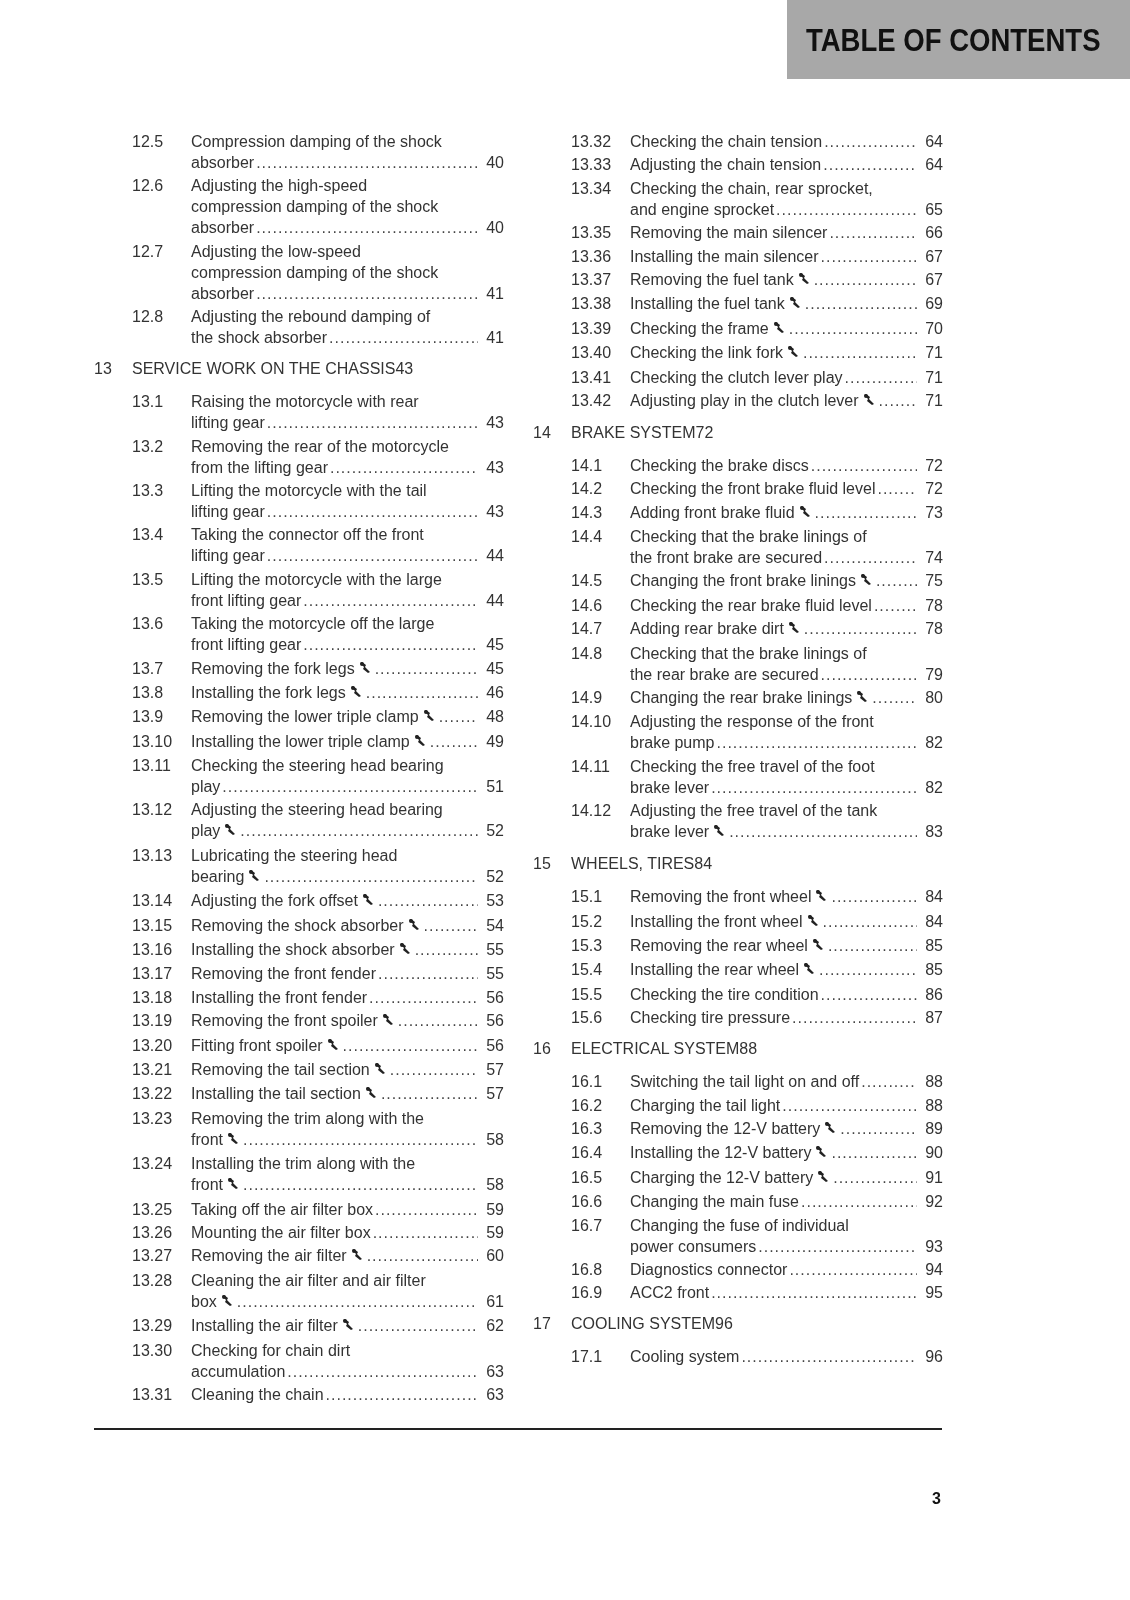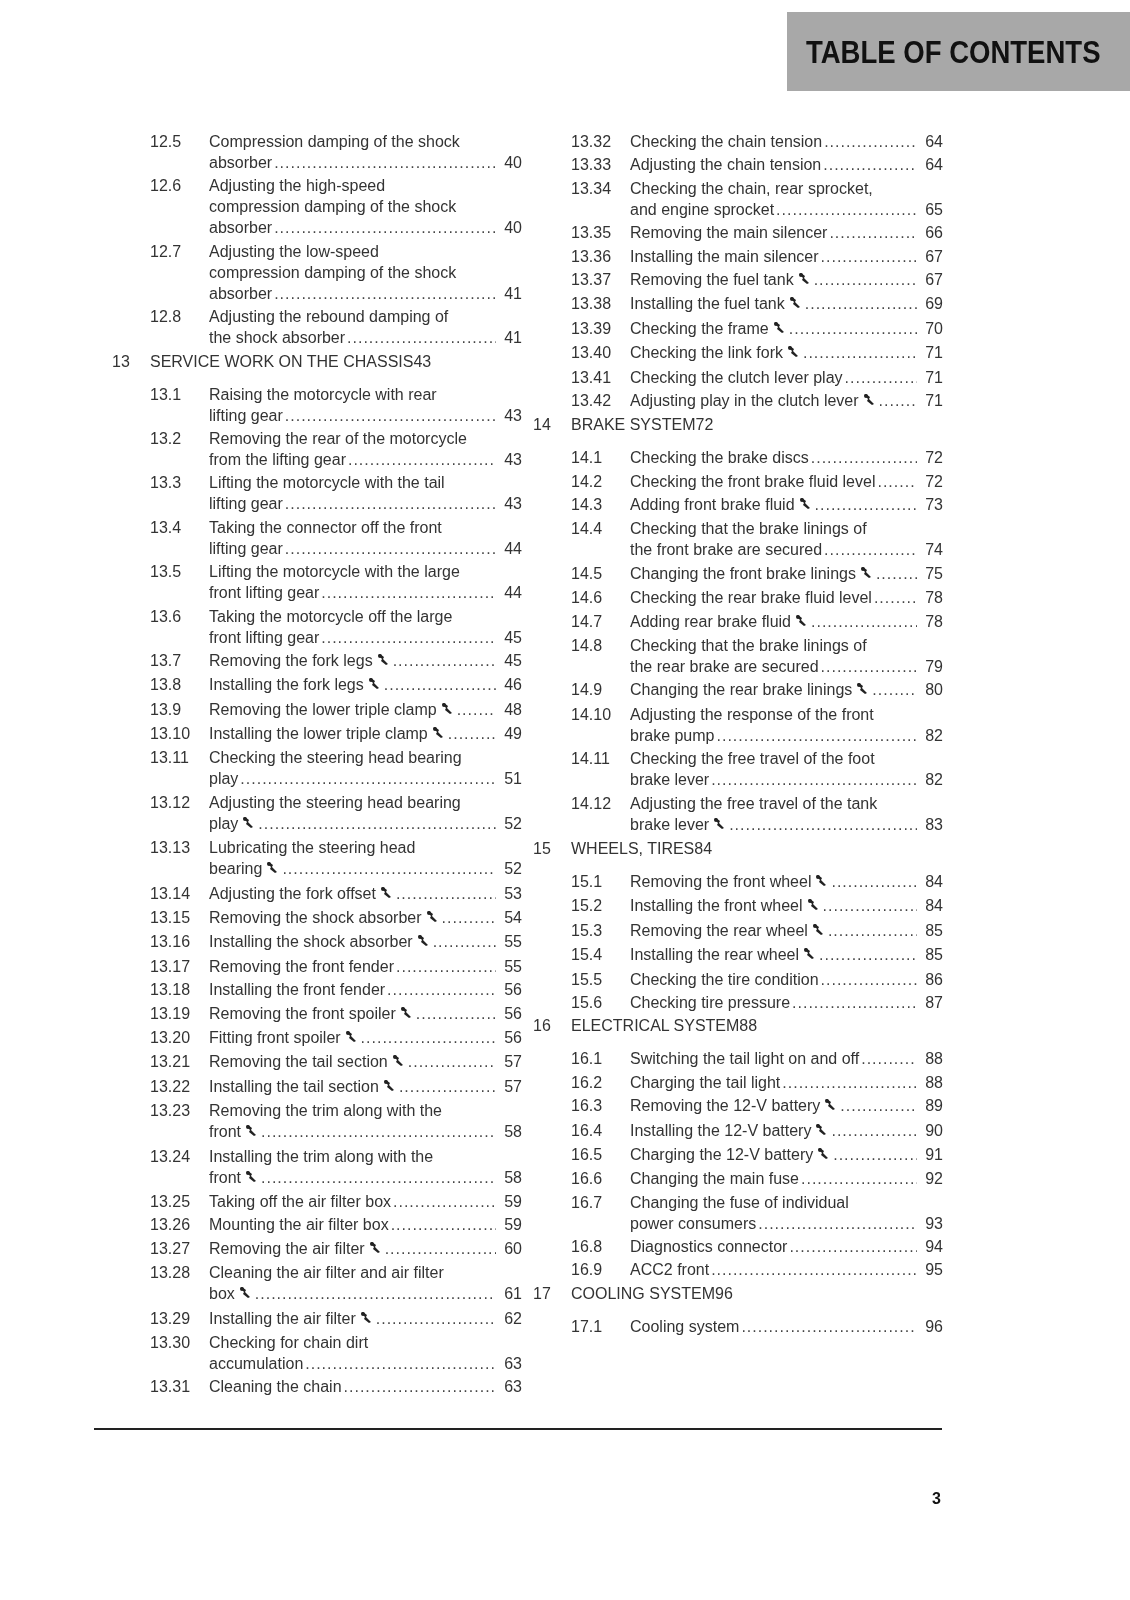--- a/index.html
+++ b/index.html
@@ -1,31 +1,31 @@
 <!DOCTYPE html>
 <html><head>
 <meta charset="utf-8">
 <style>
   html, body { margin:0; padding:0; background:#fff; }
   body { width:1130px; height:1600px; position:relative; overflow:hidden;
          font-family:"Liberation Sans", sans-serif; color:#333; }
-  .header-box { position:absolute; left:787px; top:0; width:343px; height:79px; background:#a8a8a8;margin-top:12px; }
+  .header-box { position:absolute; left:787px; top:0; width:343px; height:79px; background:#a8a8a8; }
   .header-title { position:absolute; right:30px; top:22px; font-family:"Liberation Sans", sans-serif;
                   font-weight:bold; font-size:32px; letter-spacing:0px; color:#111; transform:scaleX(0.86); transform-origin:right center; white-space:nowrap; }
   .col { position:absolute; top:131px; width:410px; }
-  .col-left { left:112px; width:410px; }
+  .col-left { left:94px; width:410px; }
   .col-right { left:533px; width:410px; }
   .entry { position:relative; font-size:16px; line-height:21px; margin-bottom:2.4px; }
   .entry .num { position:absolute; left:38px; top:0; }
   .entry .body { margin-left:97px; }
   .entry .line { display:flex; align-items:baseline; }
   .entry .fill { flex:1; overflow:hidden; white-space:nowrap; margin:0 4px 0 2px; color:#444; }
   .entry .fill::after { content:"....................................................................................................................................."; letter-spacing:1px; }
   .entry .page { min-width:22px; text-align:right; }
-  .chapter { position:relative; font-size:16px; line-height:21px; margin:2px 0 12px 0; }
+  .chapter { position:relative; font-size:16px; line-height:21px; margin:10px 0 12px 0; }
   .chapter .num { position:absolute; left:0; top:0; }
   .chapter .body { margin-left:38px; }
   .wrench { font-size:13px; color:#222; margin-left:4px; }
   .footer-rule { position:absolute; left:94px; top:1428px; width:848px; height:2px; background:#222; }
   .page-number { position:absolute; left:932px; top:1490px; font-weight:bold; font-size:16px; color:#111; }
 </style>
 </head>
 <body>
 
 <div class="header-box">
@@ -727,21 +727,21 @@
           <span>Checking the rear brake fluid level</span>
           <span class="fill"></span>
           <span class="page">78</span>
         </div>
       </div>
     </div>
     <div class="entry">
       <span class="num">14.7</span>
       <div class="body">
         <div class="line">
-          <span>Adding rear brake fluid</span>
+          <span>Adding rear brake dirt</span>
           <span class="wrench"><svg width="14" height="12" viewBox="0 0 14 12">
               <path d="M1 1 L5 5 L4 7 L9 11 L11 10 L6 5 L7 3 L3 0 Z" fill="#222"></path>
               <circle cx="3" cy="2" r="2" fill="#222"></circle>
             </svg></span>
           <span class="fill"></span>
           <span class="page">78</span>
         </div>
       </div>
     </div>
     <div class="entry">

